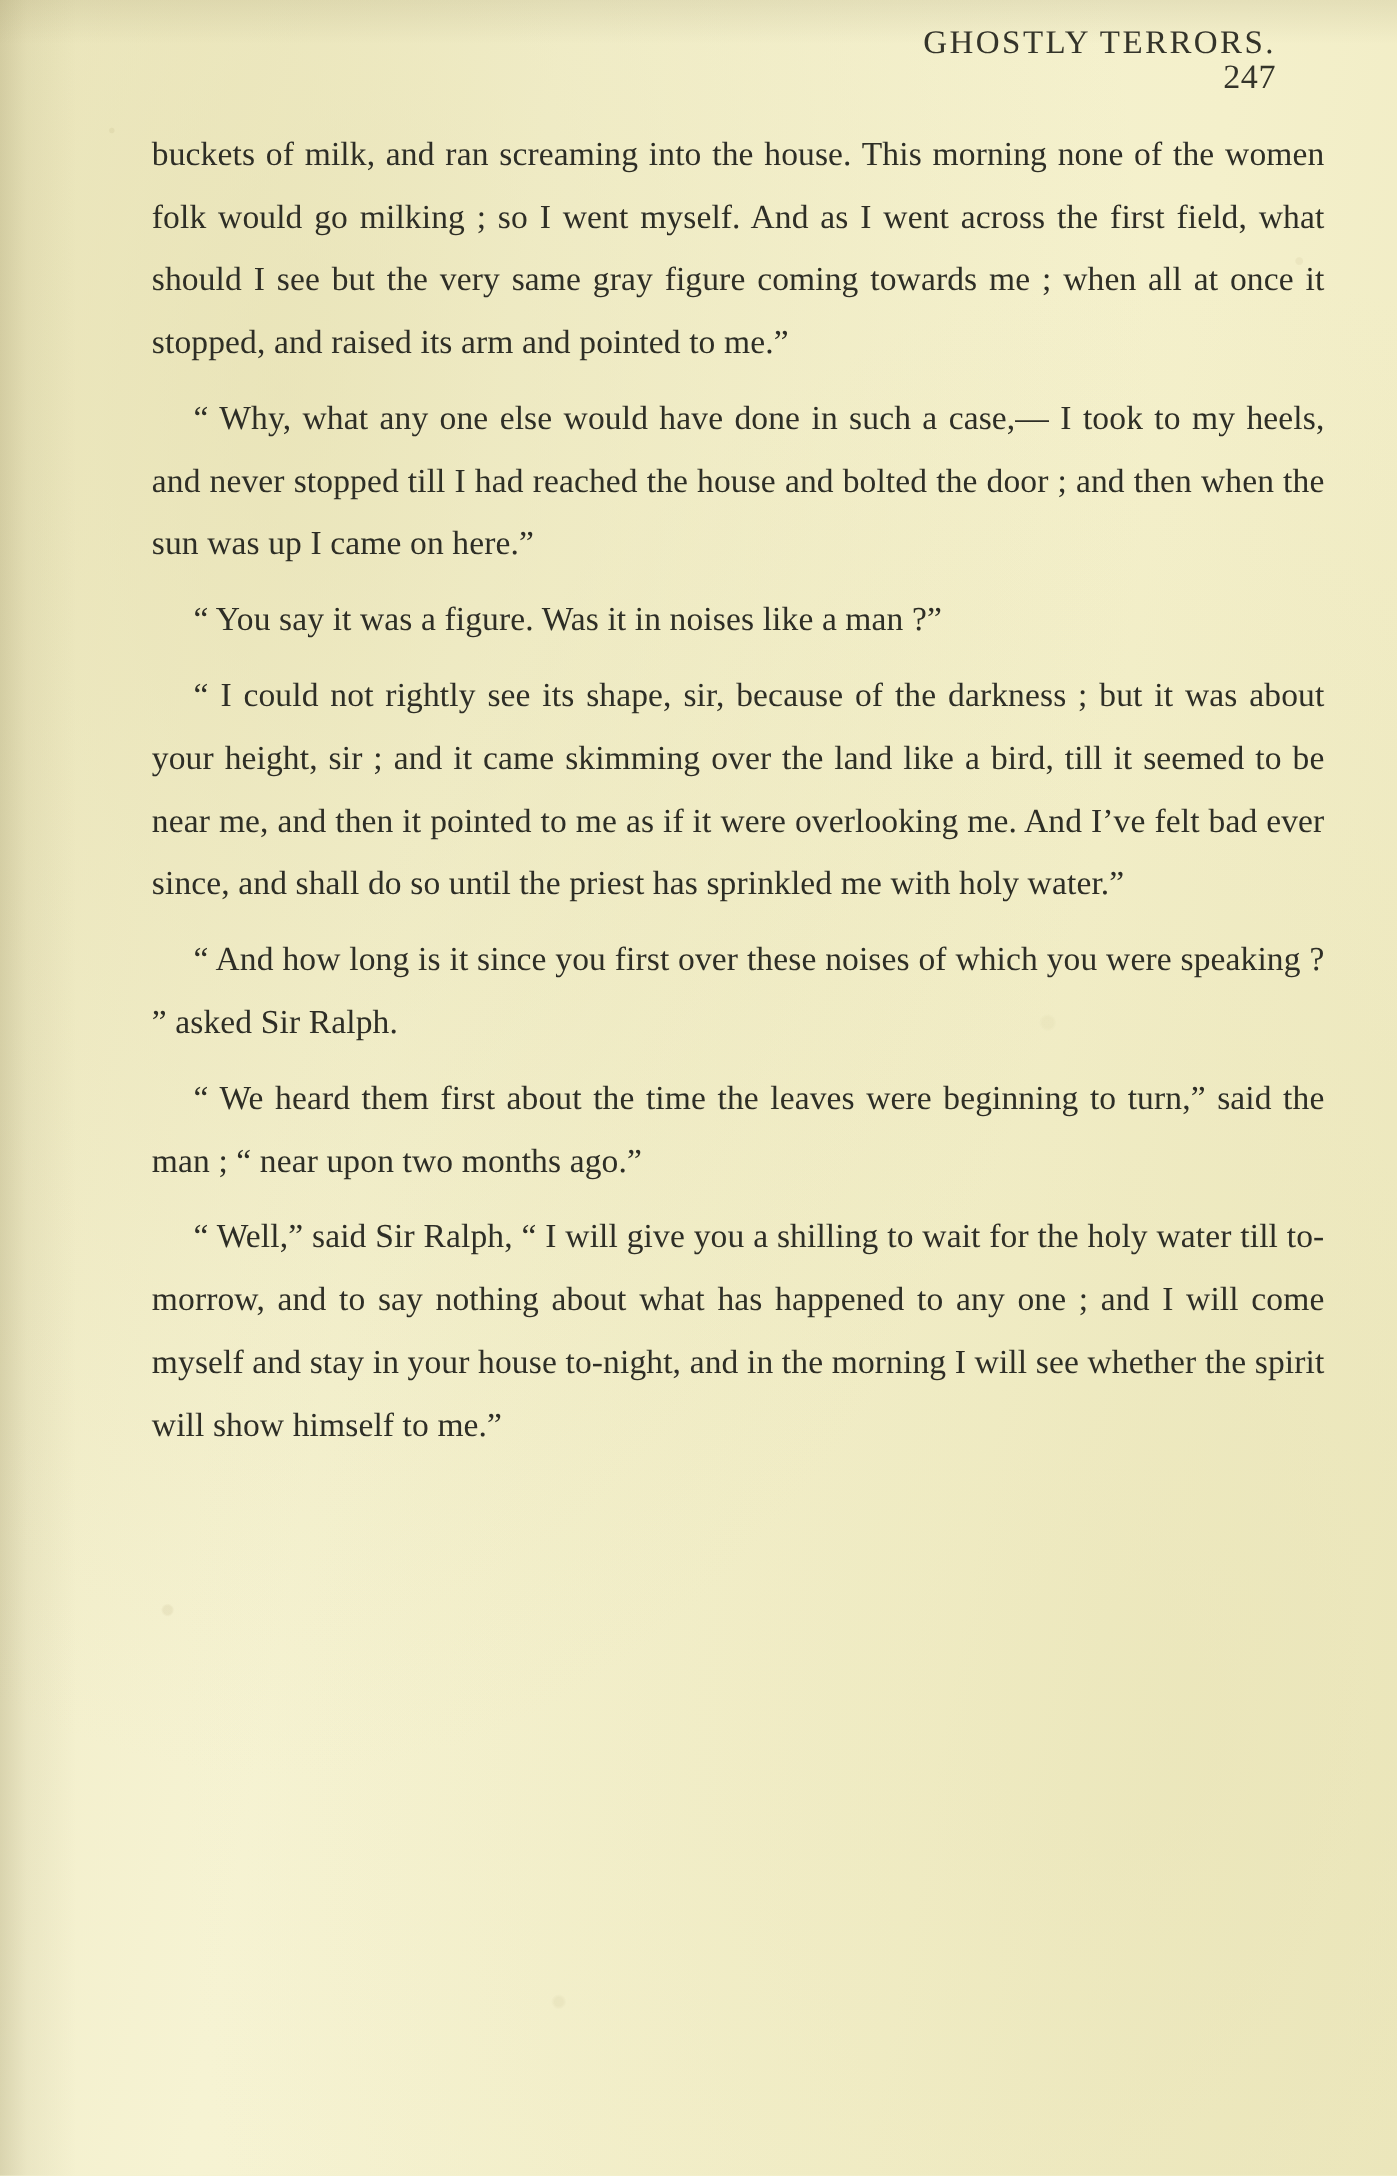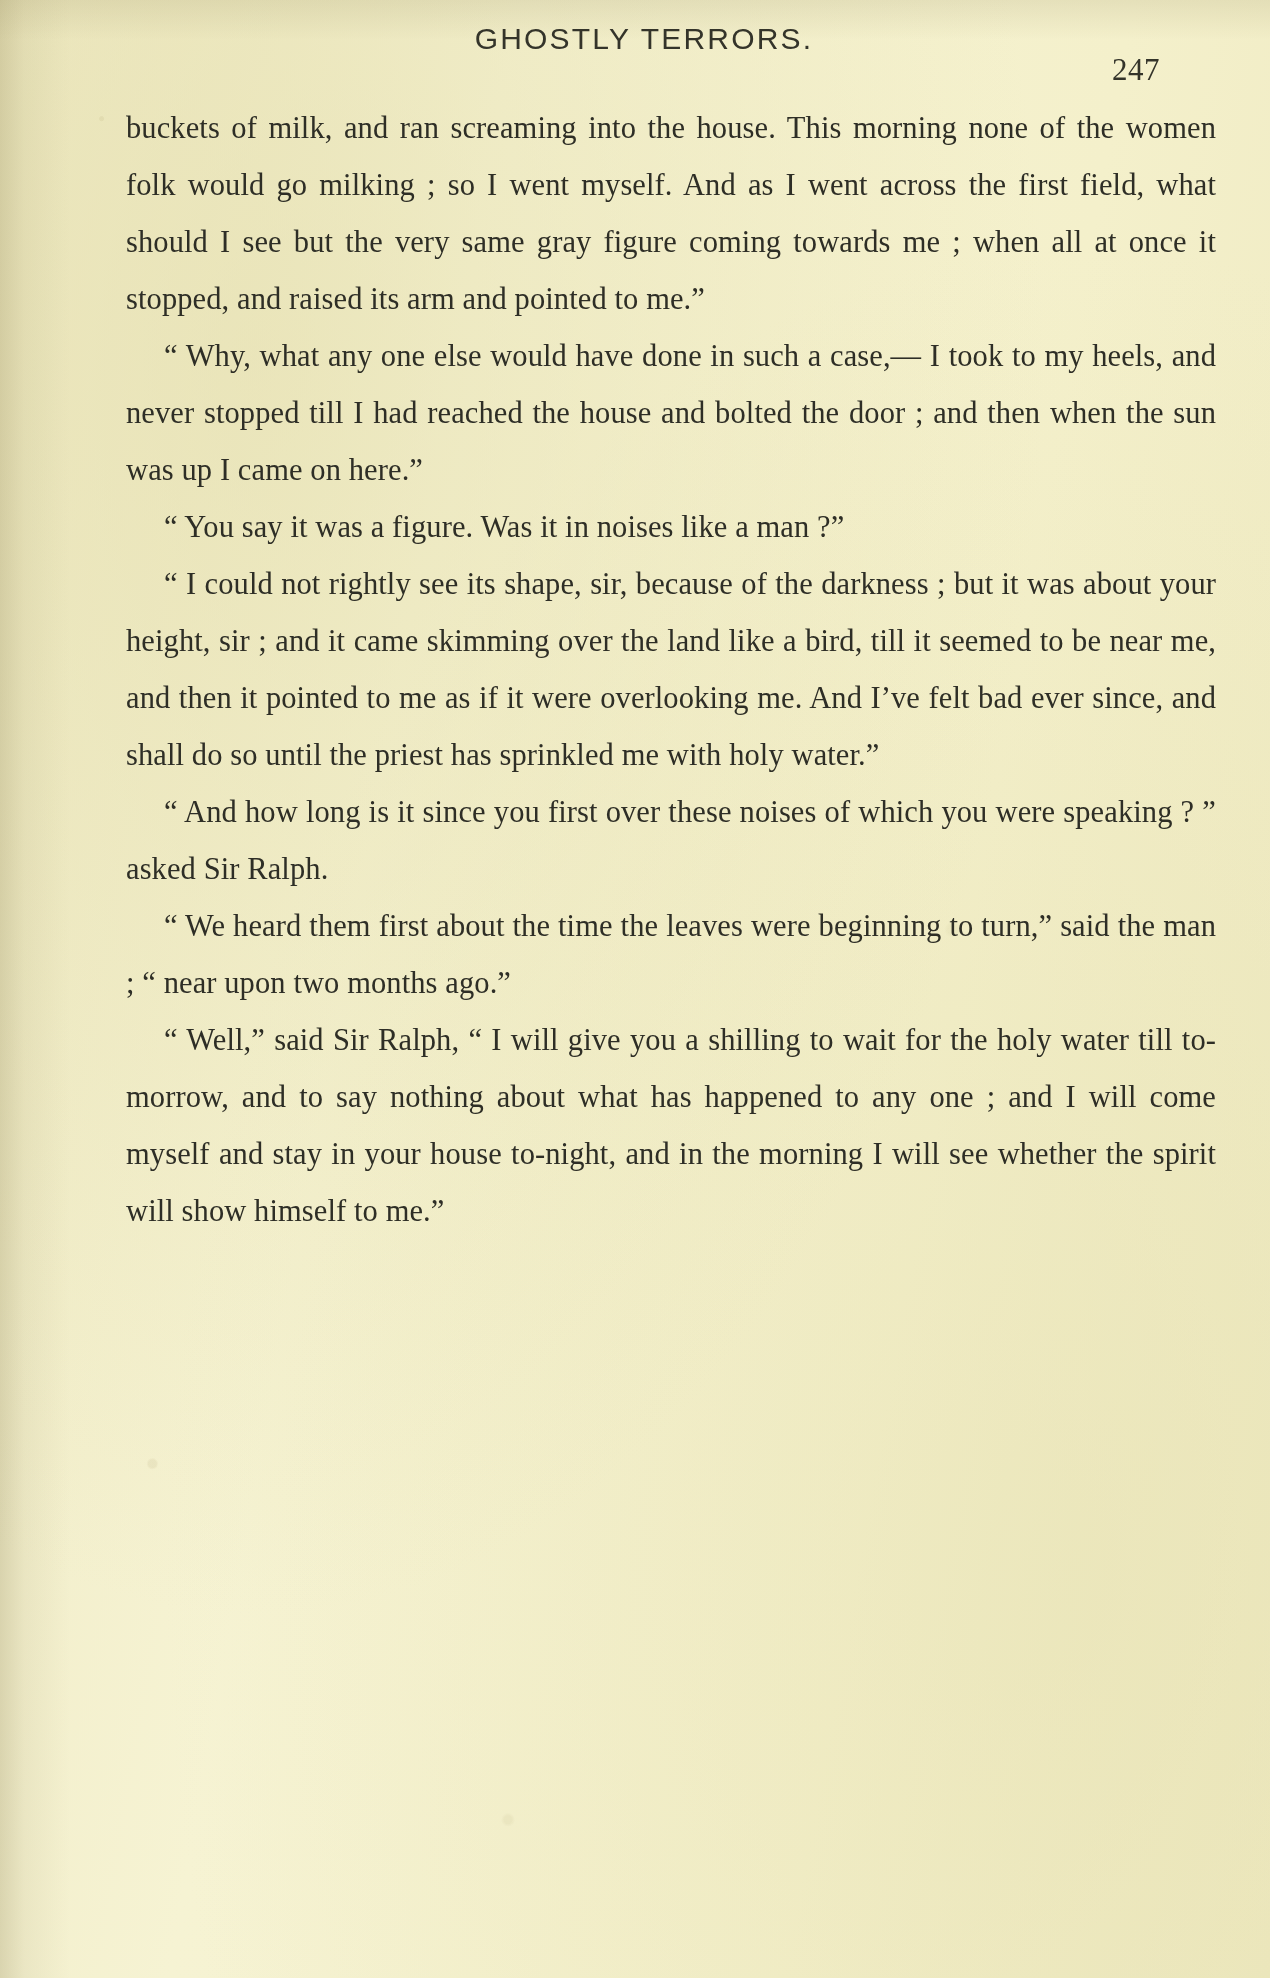--- a/index.html
+++ b/index.html
@@ -56,44 +56,44 @@
     position: absolute;
     top: 22px;
     left: 128px;
     right: 110px;
     height: 46px;
   }
   .head-title {
     position: absolute;
     left: 0;
     right: 0;
-    text-align: center;
+    text-align: right;
     font-size: 30px;
     letter-spacing: 2.2px;
     color: #34342a;
-    font-family: Liberation Sans, sans-serif;
+    font-family: Liberation Serif, serif;
   }
   .page-number {
     position: absolute;
     right: 0;
     top: 2px;
     font-size: 31px;
     color: #34342a;
     letter-spacing: 0.5px;
     margin-top: 28px;
   }
 
   .body-text {
     position: absolute;
     top: 100px;
     left: 126px;
     width: 1090px;
   }
   p {
-    margin: 0;
+    margin: 12px;
     font-size: 30.5px;
     line-height: 57px;
     text-align: justify;
     text-justify: inter-word;
     color: #2e2e26;
     letter-spacing: 0.1px;
   }
   p.indent {
     text-indent: 38px;
   }

